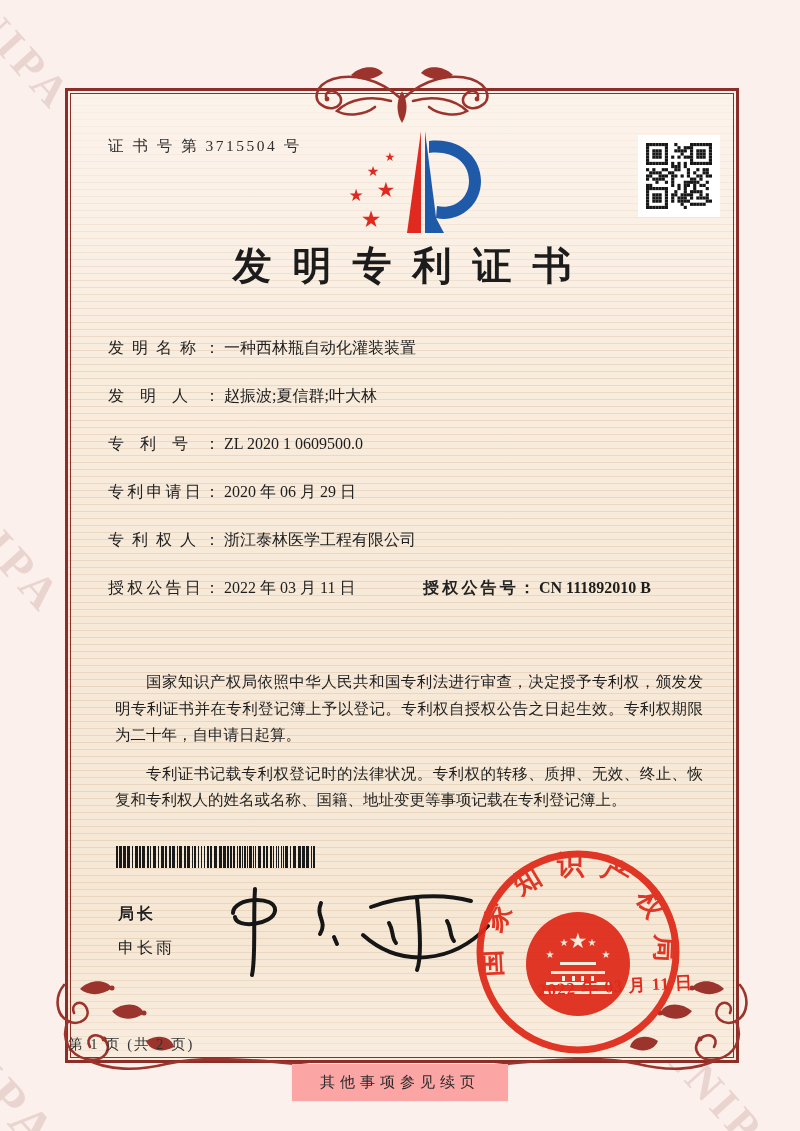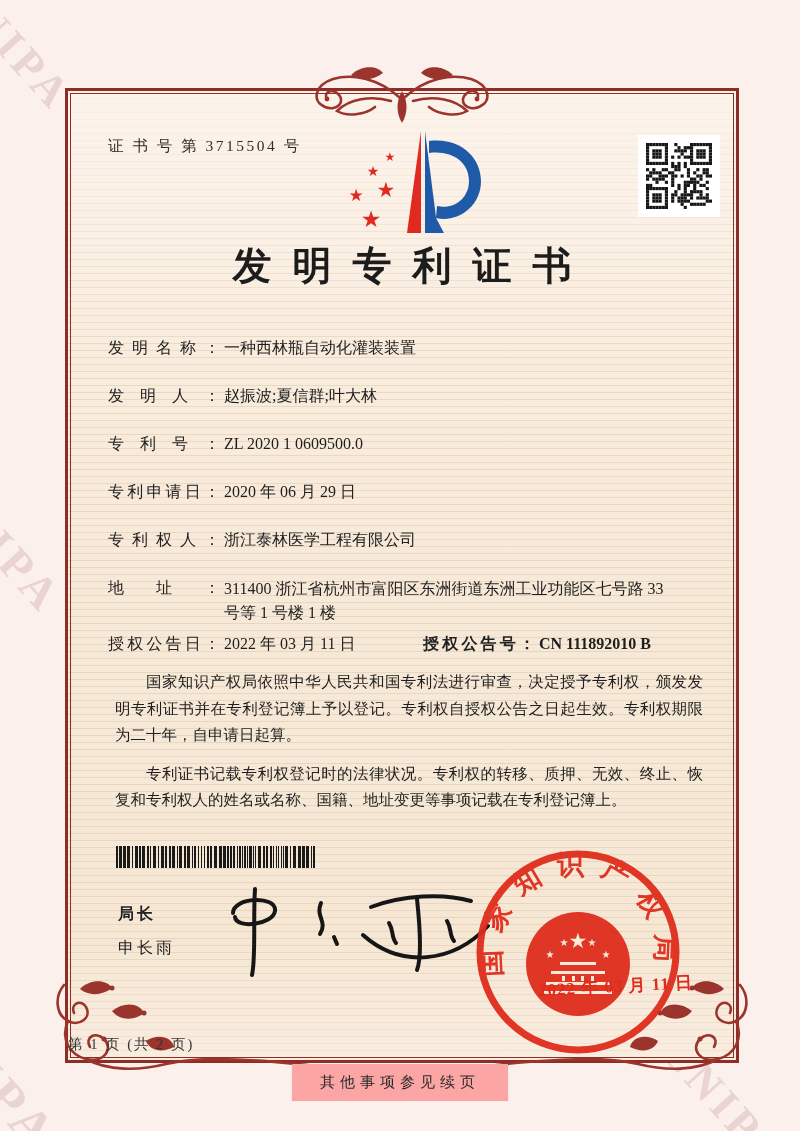--- a/index.html
+++ b/index.html
@@ -387,24 +387,20 @@
         <span class="fvalue">ZL 2020 1 0609500.0</span>
       </div>
       <div class="frow">
         <span class="flabel">专利申请日：</span>
         <span class="fvalue">2020 年 06 月 29 日</span>
       </div>
       <div class="frow">
         <span class="flabel">专利权人：</span>
         <span class="fvalue">浙江泰林医学工程有限公司</span>
       </div>
-      <div class="frow addr">
-        <span class="flabel">地址：</span>
-        <span class="fvalue addr">311400 浙江省杭州市富阳区东洲街道东洲工业功能区七号路 33 号等 1 号楼 1 楼</span>
-      </div>
       <div class="frow grant">
         <span class="g1">
           <span class="flabel">授权公告日：</span>
           <span class="fvalue">2022 年 03 月 11 日</span>
         </span>
         <span class="g2">
           <span class="flabel">授权公告号：</span>
           <span class="fvalue">CN 111892010 B</span>
         </span>
       </div>

